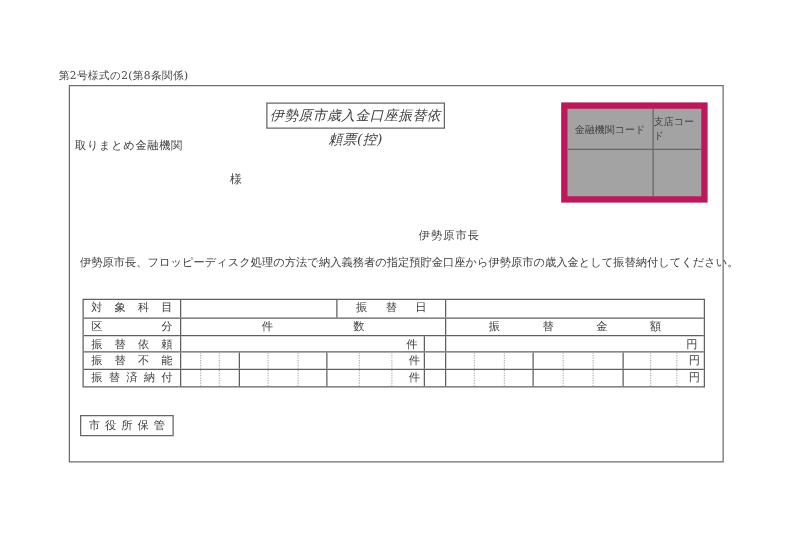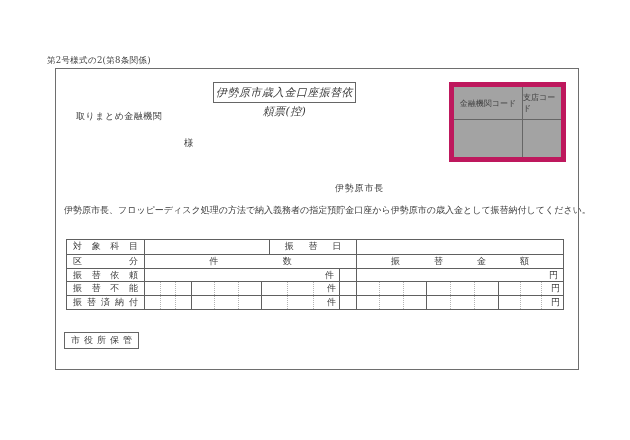--- a/index.html
+++ b/index.html
@@ -27,21 +27,21 @@
   .bank-table {
     left:449px; top:82px; width:117px; height:80px;
     border:5px solid #be185d; display:grid;
     grid-template-columns:68px 1fr; grid-template-rows:32px 1fr;
     box-sizing:border-box; background:#a3a3a3;
   }
   .bank-table .bcell { box-sizing:border-box; display:flex; align-items:center; justify-content:center; font-size:8px; }
   .bank-table .bcell.col2 { border-left:1px solid #666; }
   .bank-table .bcell.row2 { border-top:1px solid #666; }
 
-  .collecting { left:76px; top:110px; font-size:9px; letter-spacing:0.5px; }
+  .collecting { left:60px; top:110px; font-size:9px; letter-spacing:0.5px; }
   .honorific  { left:184px; top:137px; font-size:9.5px; }
   .mayor      { left:335px; top:182px; font-size:9px; letter-spacing:0.8px;font-family:Liberation Mono, monospace; }
   .instruction{ left:64px; top:204px; font-size:9px; white-space:nowrap; letter-spacing:0; }
 
   
   .main-table {
     left:66px; top:239px; width:498px;
     border:1px solid #606060; box-sizing:border-box; background:#fff;
     display:flex; flex-direction:column; font-size:9px;
   }

